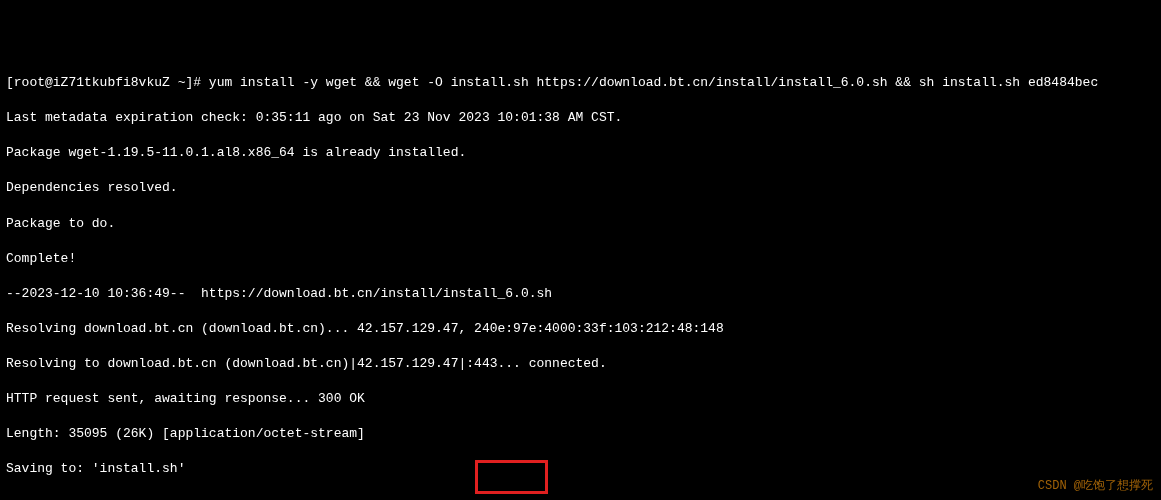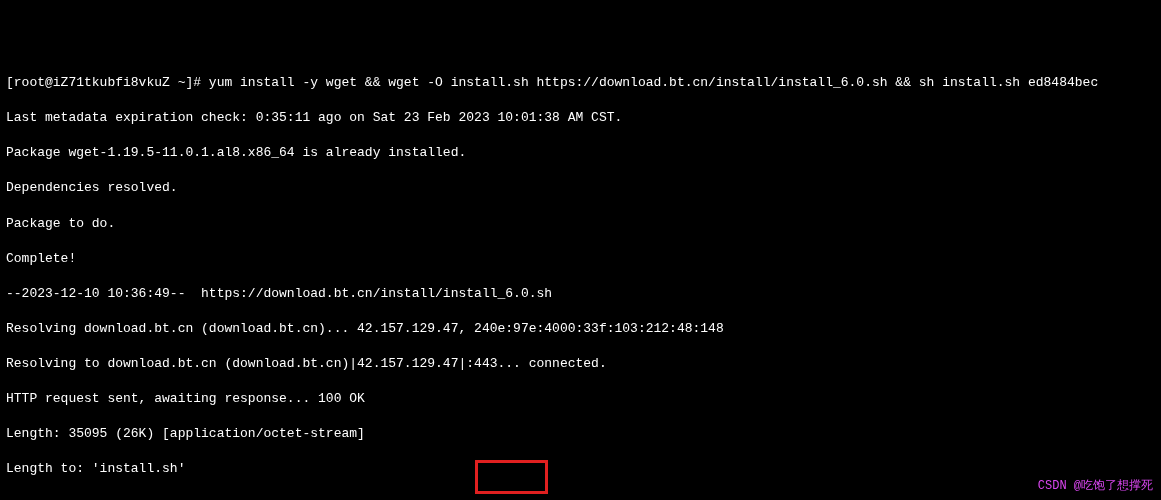--- a/index.html
+++ b/index.html
@@ -23,42 +23,42 @@
       border: 3px solid #e02020;
       width: 73px;
       height: 34px;
       left: 475px;
       top: 460px;
     }
     .watermark {
       position: absolute;
       right: 8px;
       bottom: 6px;
-      color: #d946ef;
+      color: #a16207;
       font-size: 12px;
       white-space: nowrap;
     }
   </style>
 </head>
 <body>
 
 
 
 <span class="terminal-line">[root@iZ71tkubfi8vkuZ ~]# yum install -y wget &amp;&amp; wget -O install.sh https://download.bt.cn/install/install_6.0.sh &amp;&amp; sh install.sh ed8484bec</span>
-<span class="terminal-line">Last metadata expiration check: 0:35:11 ago on Sat 23 Feb 2023 10:01:38 AM CST.</span>
+<span class="terminal-line">Last metadata expiration check: 0:35:11 ago on Sat 23 Nov 2023 10:01:38 AM CST.</span>
 <span class="terminal-line">Package wget-1.19.5-11.0.1.al8.x86_64 is already installed.</span>
 <span class="terminal-line">Dependencies resolved.</span>
 <span class="terminal-line">Package to do.</span>
 <span class="terminal-line">Complete!</span>
 <span class="terminal-line">--2023-12-10 10:36:49--  https://download.bt.cn/install/install_6.0.sh</span>
 <span class="terminal-line">Resolving download.bt.cn (download.bt.cn)... 42.157.129.47, 240e:97e:4000:33f:103:212:48:148</span>
 <span class="terminal-line">Resolving to download.bt.cn (download.bt.cn)|42.157.129.47|:443... connected.</span>
-<span class="terminal-line">HTTP request sent, awaiting response... 100 OK</span>
+<span class="terminal-line">HTTP request sent, awaiting response... 300 OK</span>
 <span class="terminal-line">Length: 35095 (26K) [application/octet-stream]</span>
-<span class="terminal-line">Length to: 'install.sh'</span>
+<span class="terminal-line">Saving to: 'install.sh'</span>
 <div class="blank"></div>
 
 
 
 
 
 
 
 
 

